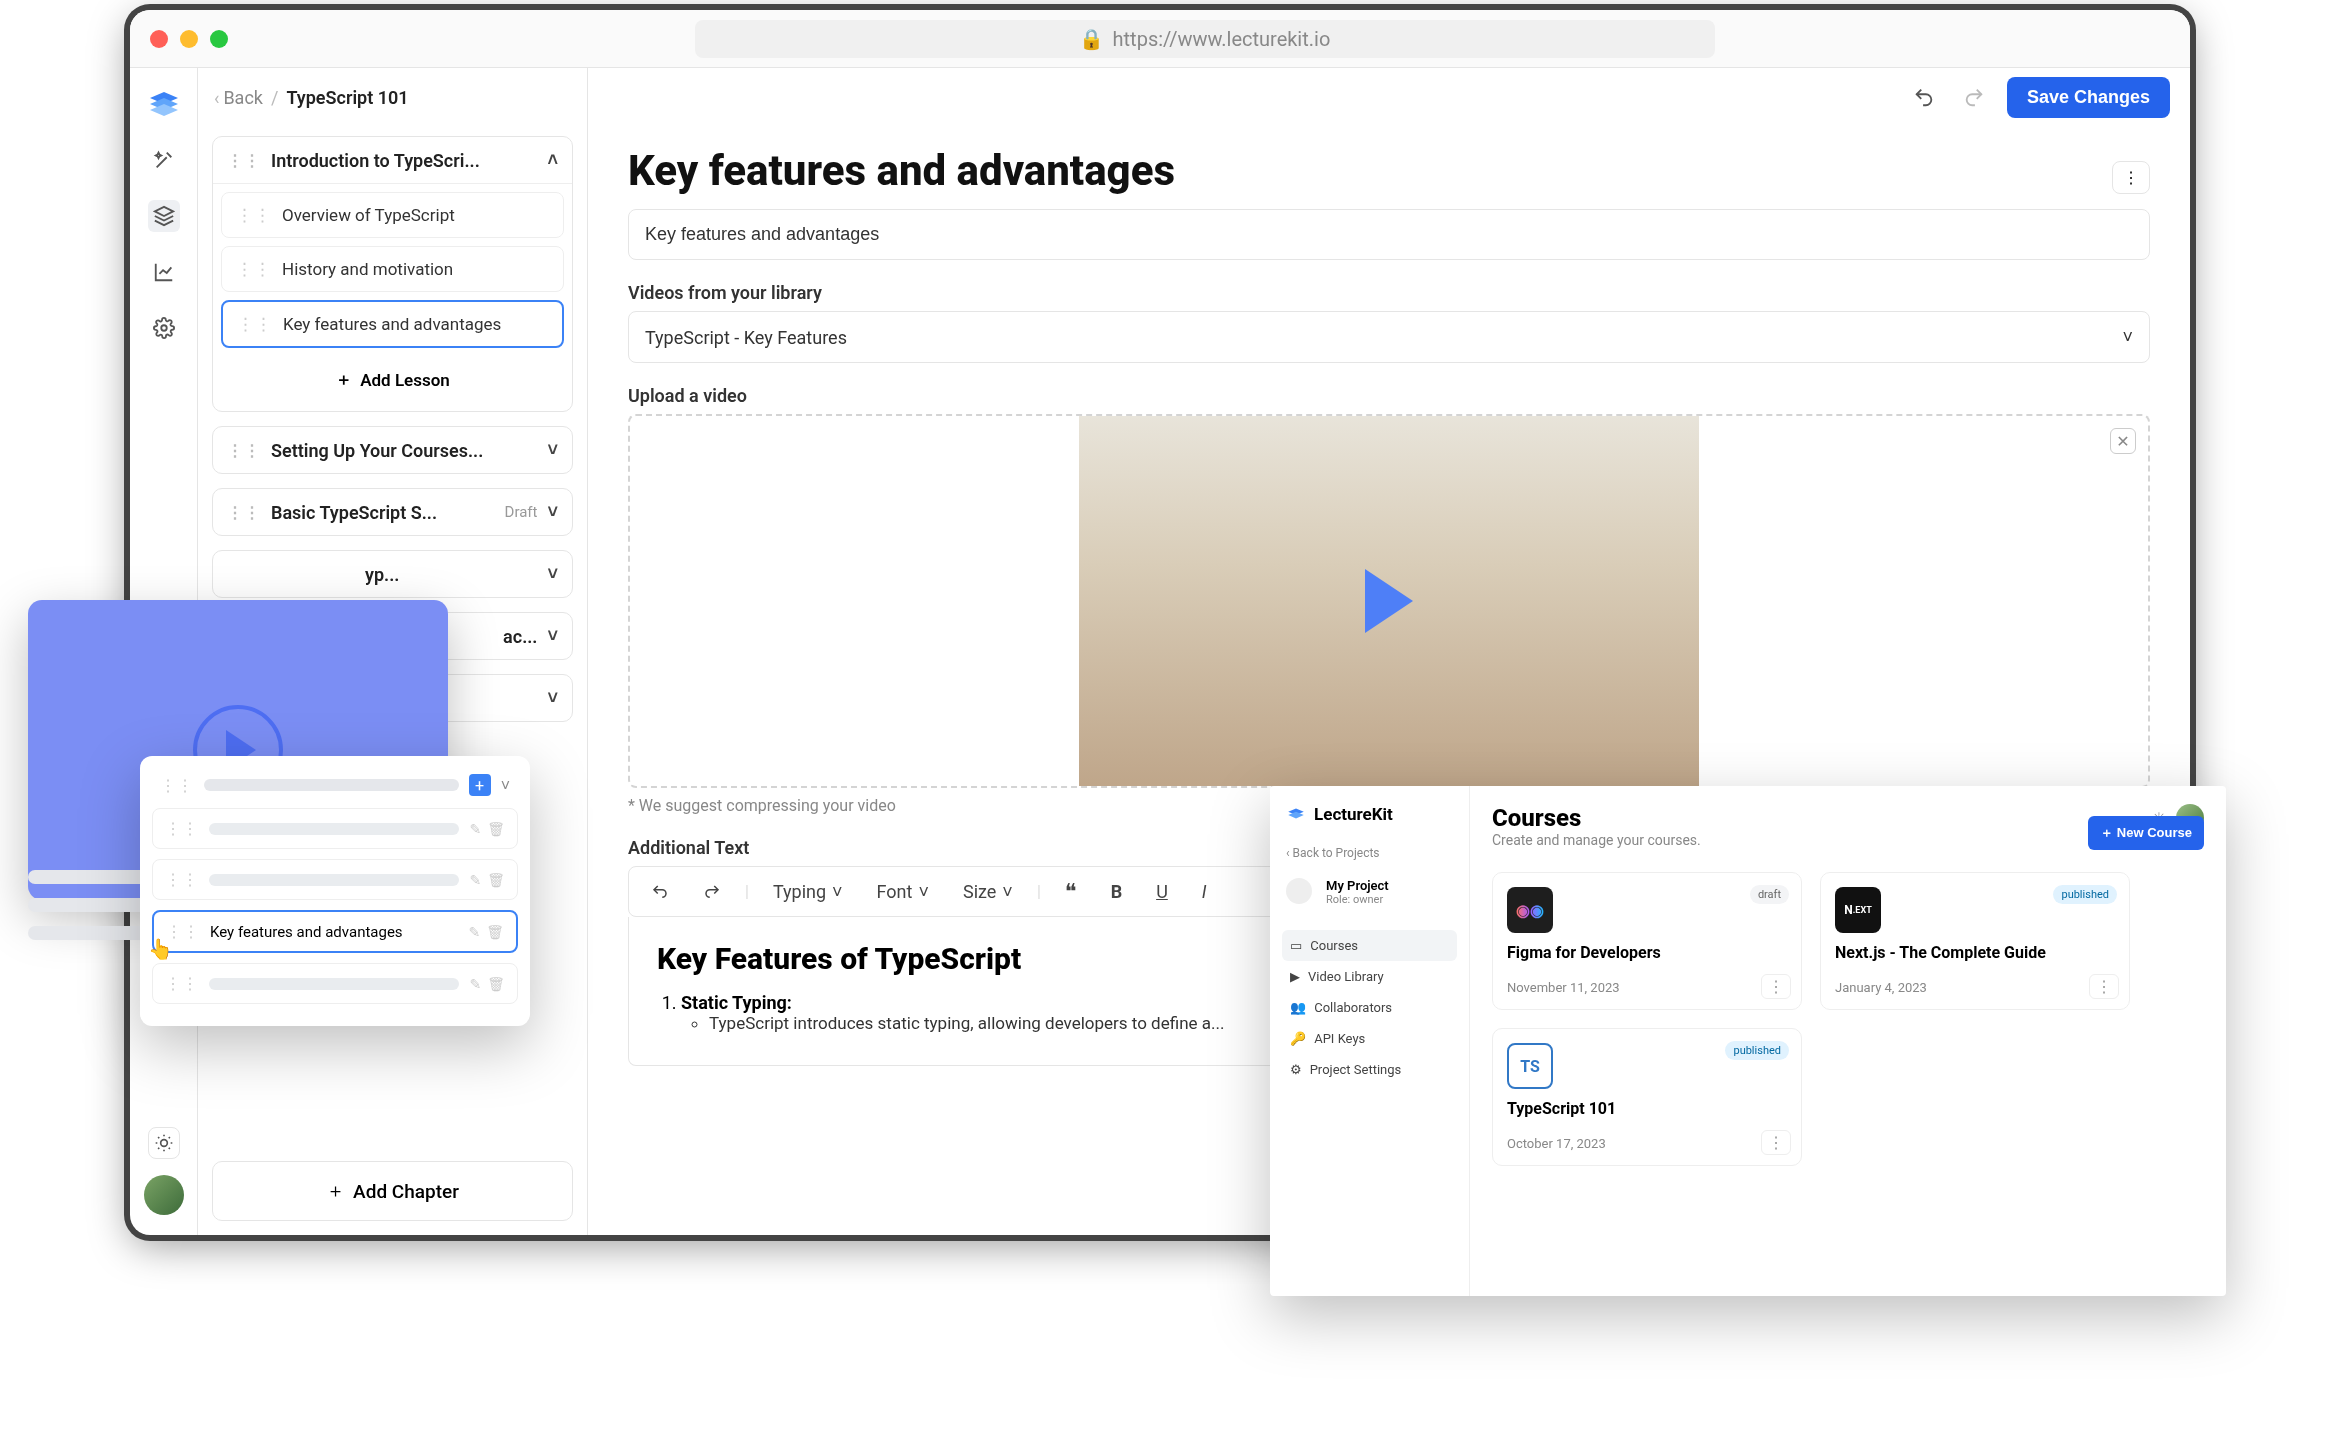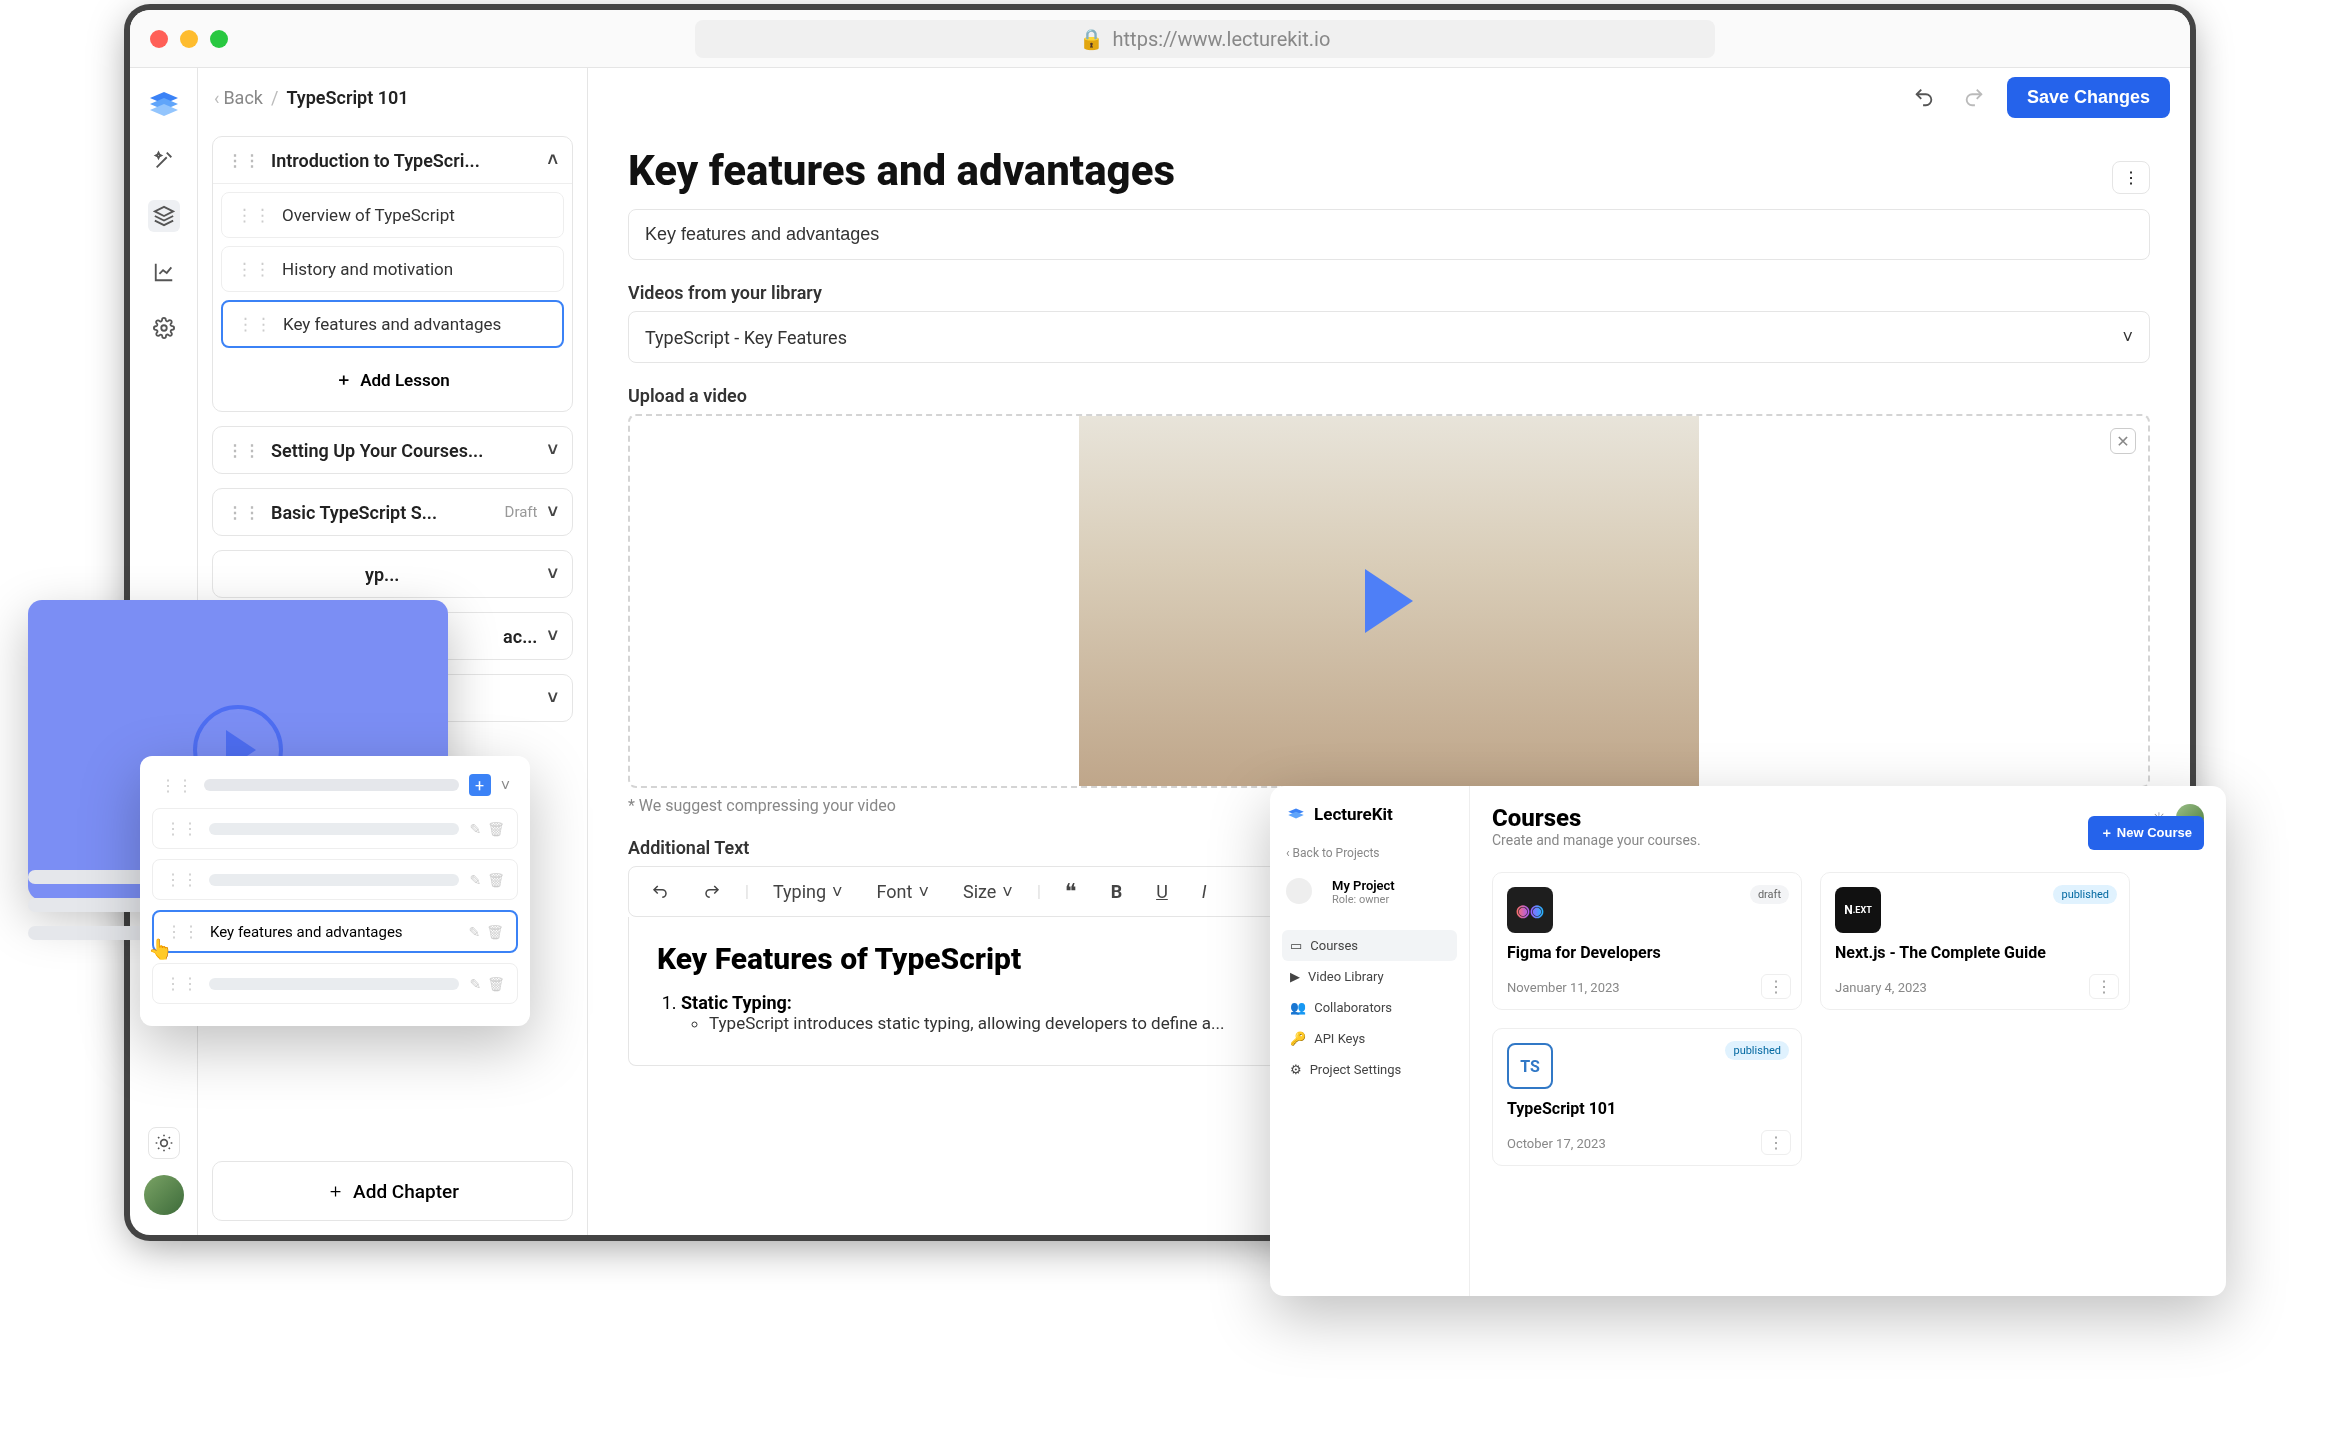--- a/index.html
+++ b/index.html
@@ -81,25 +81,25 @@
 .mini-row.sel { border: 2px solid #3b82f6; }
 .skeleton { height: 12px; background: #e9ecef; border-radius: 6px; flex: 1; }
 .mini-row .tiny-icons { color: #ccc; font-size: 14px; display: flex; gap: 6px; }
 .mini-header { display: flex; align-items: center; gap: 10px; padding: 6px 8px 12px; }
 .mini-header .sk { height: 12px; background: #e5e7eb; border-radius: 6px; flex: 1; }
 .mini-header .add { width: 22px; height: 22px; background: #3b82f6; border-radius: 4px; color: #fff; display: flex; align-items: center; justify-content: center; font-size: 16px; }
 .mini-lines { position: absolute; left: 28px; top: 870px; width: 420px; }
 .mini-lines .l { height: 14px; background: #e5e7eb; border-radius: 7px; margin-bottom: 14px; }
 
 
-.overlay-dash { position: absolute; left: 1270px; top: 786px; width: 956px; height: 510px; background: #fff; border-radius: 14px; box-shadow: 0 20px 60px rgba(0,0,0,0.25); display: flex; overflow: hidden; }
+.overlay-dash { position: absolute; left: 1270px; top: 786px; width: 956px; height: 510px; background: #fff; border-radius: 4px; box-shadow: 0 20px 60px rgba(0,0,0,0.25); display: flex; overflow: hidden; }
 .dash-side { width: 200px; border-right: 1px solid #eee; padding: 14px 12px; display: flex; flex-direction: column; gap: 10px; font-size: 14px; }
 .dash-logo { display: flex; align-items: center; gap: 8px; font-weight: 700; font-size: 17px; padding: 4px 4px 10px; }
 .dash-back { color: #888; font-size: 12px; padding: 2px 4px; }
-.dash-project { padding: 6px 4px 14px; display: flex; align-items: flex-start; gap: 20px; }
+.dash-project { padding: 6px 4px 14px; display: flex; align-items: flex-start; gap: 14px; }
 .dash-project .av { width: 26px; height: 26px; border-radius: 50%; background: #eee; }
 .dash-project .txt .n { font-weight: 600; font-size: 13px; }
 .dash-project .txt .r { font-size: 11px; color: #888; }
 .dash-nav a { display: flex; align-items: center; gap: 8px; padding: 8px 8px; border-radius: 6px; color: #444; text-decoration: none; font-size: 13px; }
 .dash-nav a.active { background: #f2f4f6; }
 .dash-main { flex: 1; padding: 18px 22px; }
 .dash-top { display: flex; justify-content: space-between; align-items: flex-start; }
 .dash-top h2 { font-size: 24px; font-weight: 800; }
 .dash-top p { color: #888; font-size: 14px; }
 .btn-small { background: #2563eb; color: #fff; border: none; border-radius: 6px; padding: 8px 12px; font-size: 13px; font-weight: 600; }

